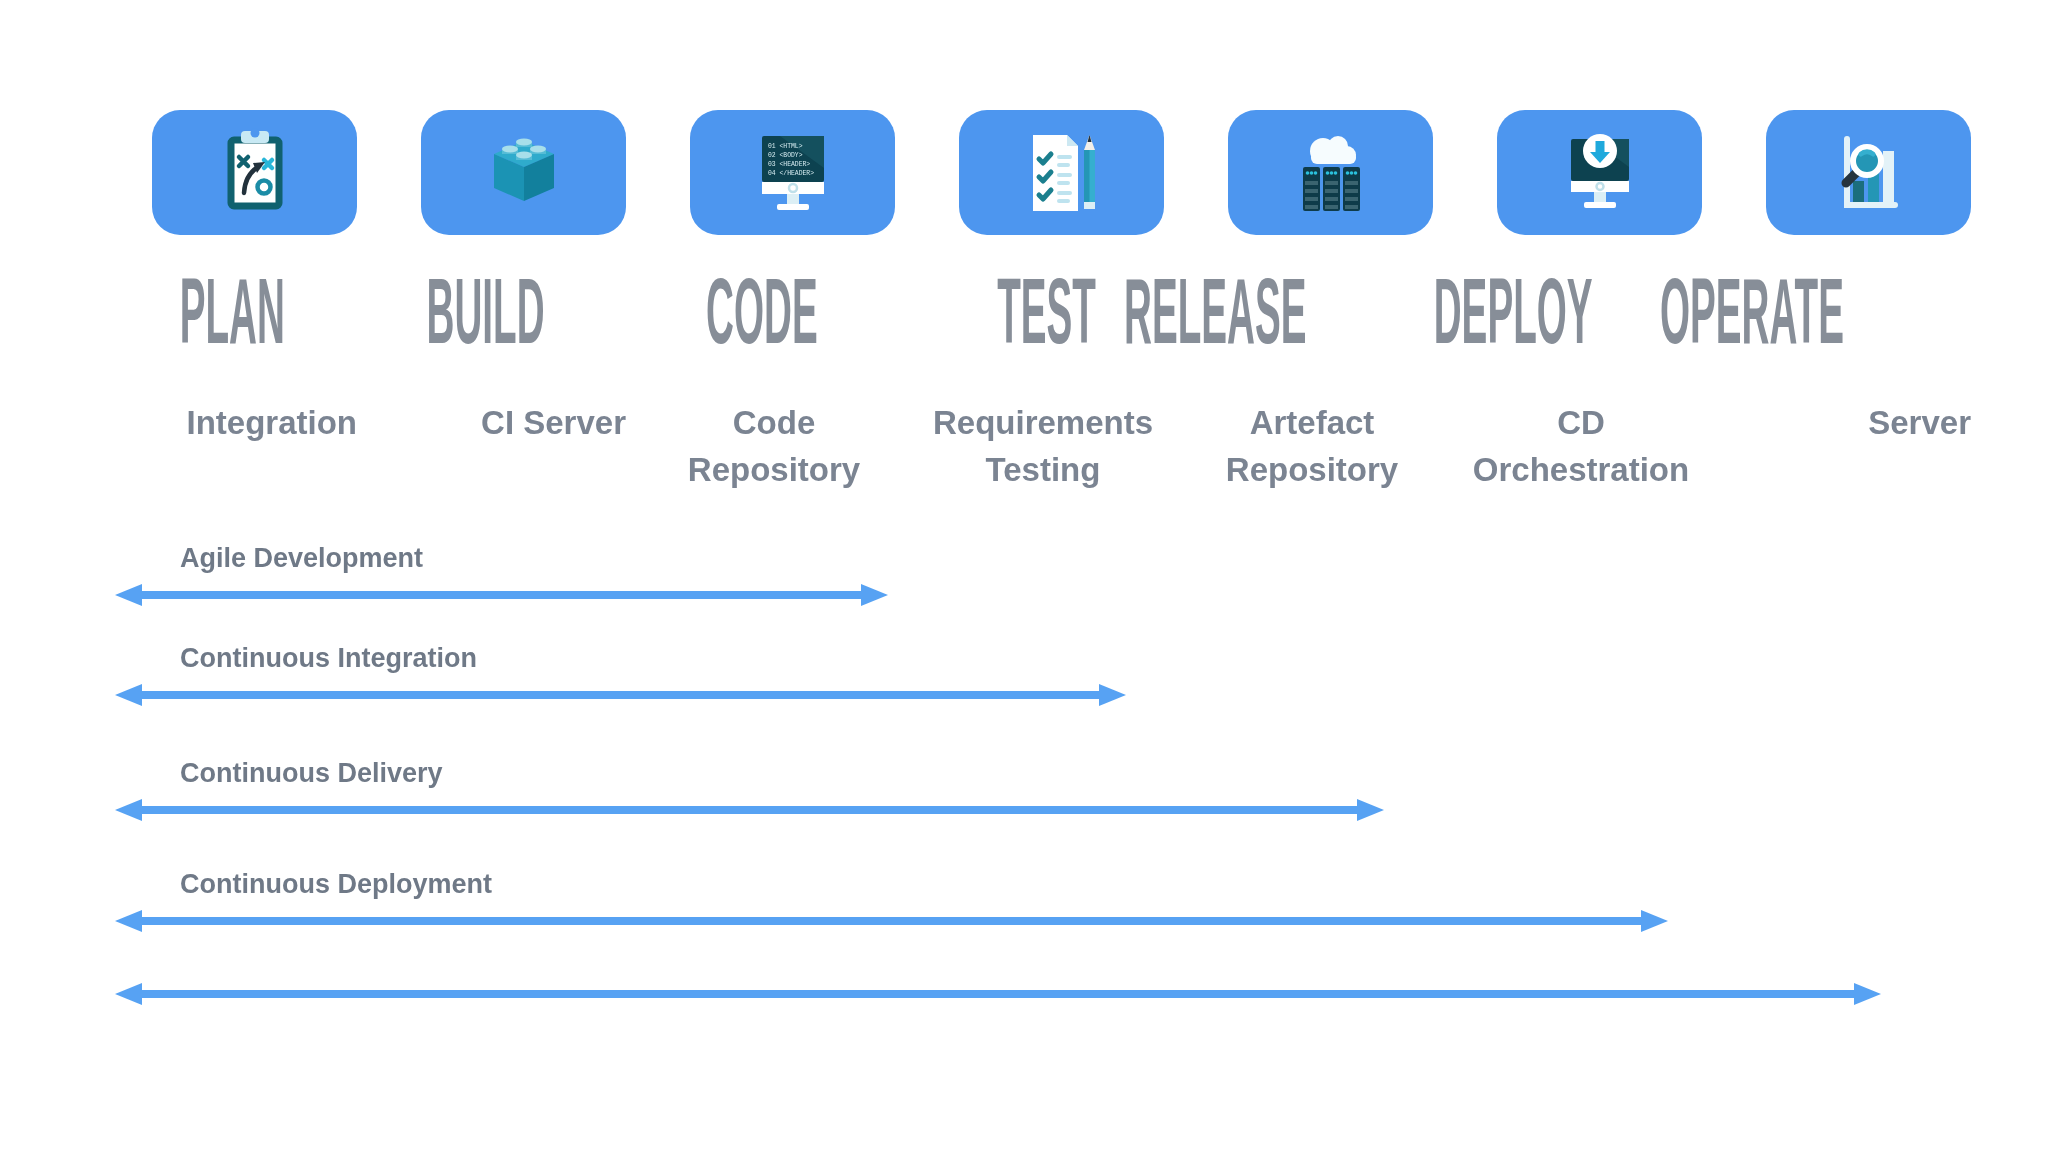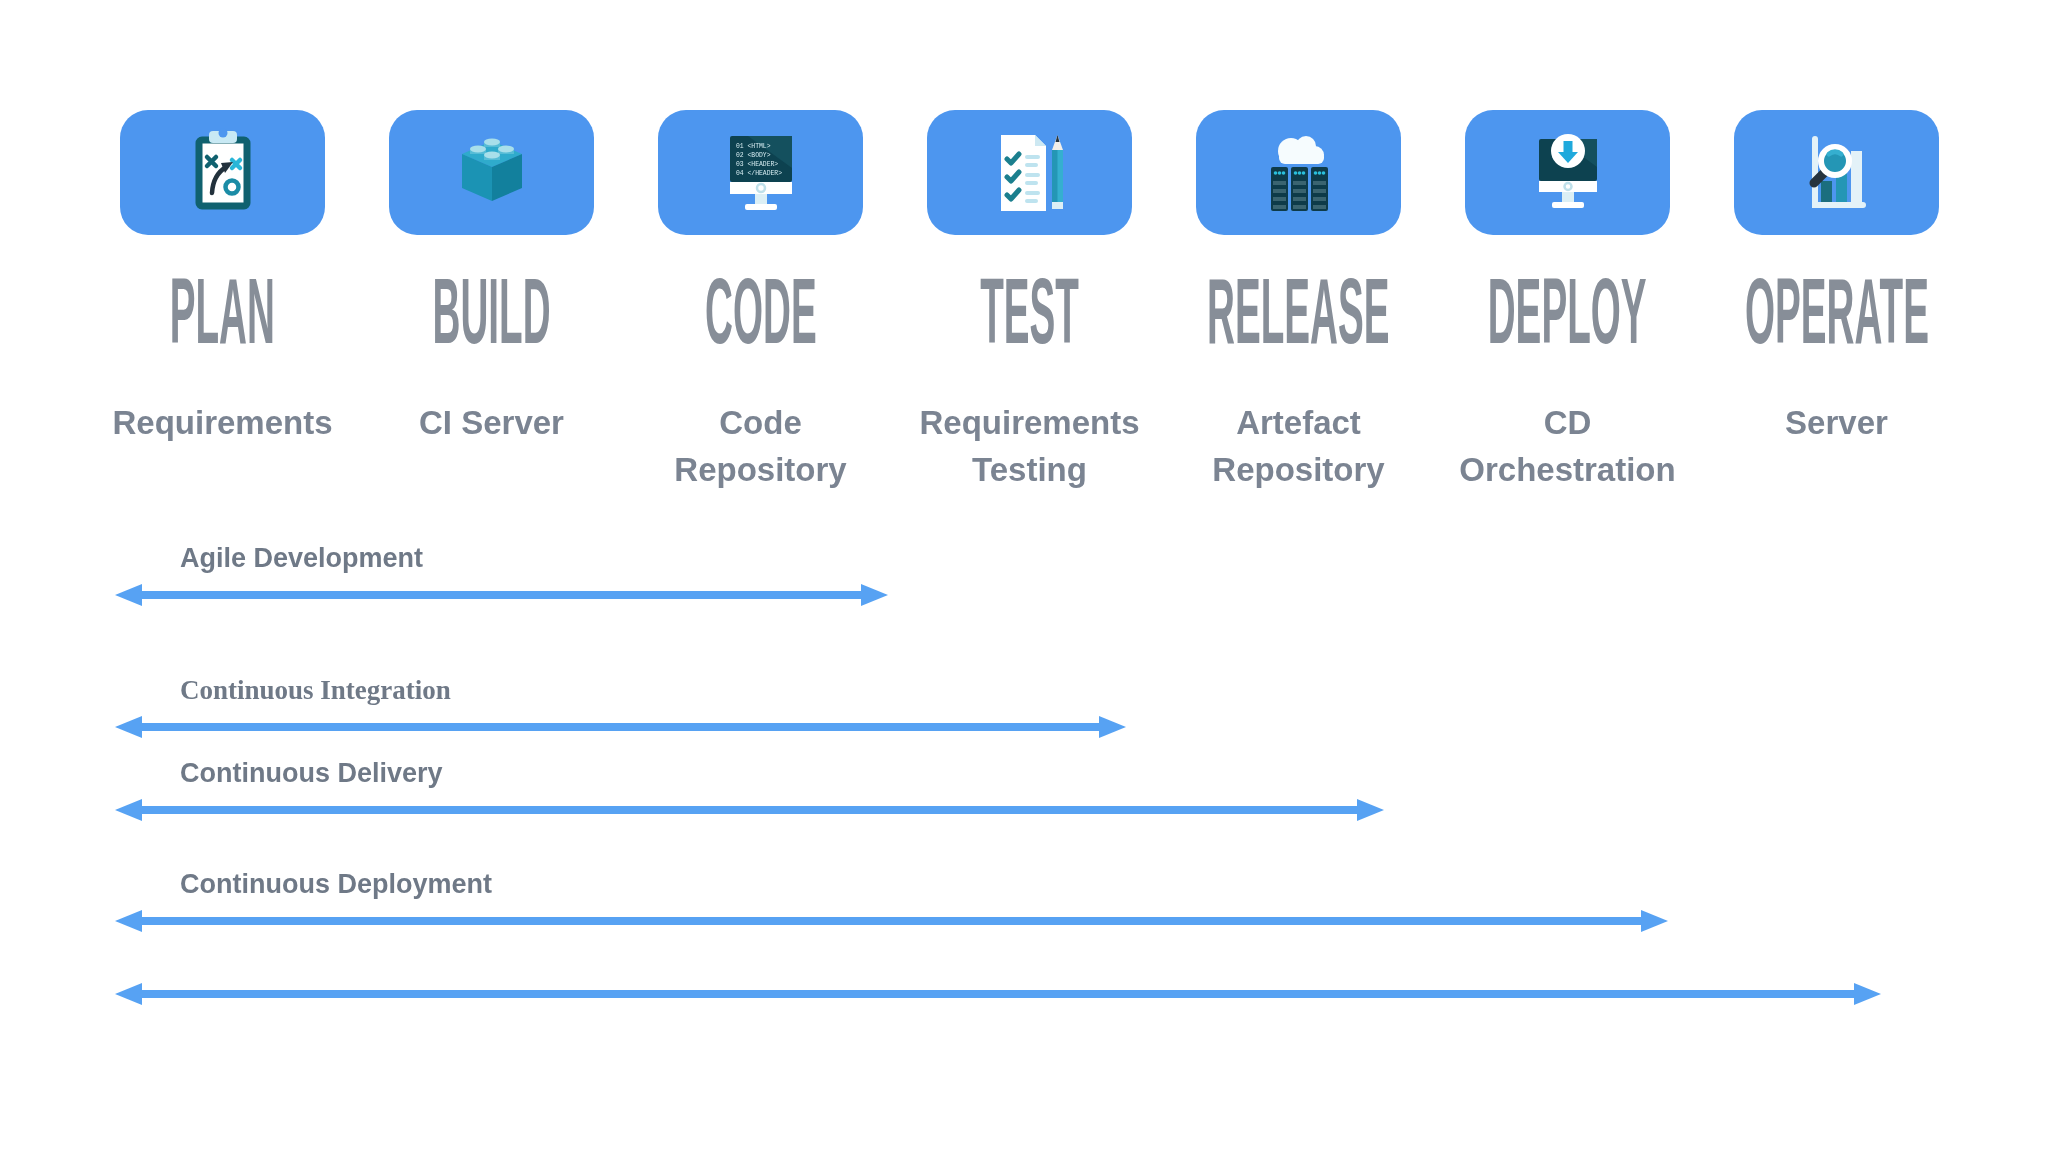--- a/index.html
+++ b/index.html
@@ -1,21 +1,21 @@
 <!DOCTYPE html>
 <html style="--card-blue: #4D96EF; --arrow-blue: #57A2F3; --title-gray: #878E98; --sub-gray: #7B8492; --label-gray: #6F7987; --icon-teal-dark: #10616F; --icon-teal: #2496B5; --icon-cyan: #29B6D8; --icon-navy: #0D4250;"><head>
 <meta charset="utf-8">
 <style>
   html,body{margin:0;padding:0;background:#fff;}
   .canvas{position:relative;width:2048px;height:1152px;background:#ffffff;overflow:hidden;
           font-family:"Liberation Sans",sans-serif;}
 
   
   .stages{position:absolute;left:88px;top:110px;display:flex;}
-  .stage{width:269px;display:flex;flex-direction:column;align-items:center;}
+  .stage{width:269px;display:flex;flex-direction:column;align-items:flex-end;}
   .stage-card{width:205px;height:125px;border-radius:28px;background:var(--card-blue);
               display:flex;align-items:center;justify-content:center;}
   .stage-card svg{display:block;}
   .stage-title{margin-top:30px;height:92px;line-height:92px;font-size:92px;font-weight:700;
                color:var(--title-gray);white-space:nowrap;}
   .stage-title .squeeze{display:inline-block;transform:scaleX(0.42);transform-origin:center;}
   .stage-sub{margin-top:42px;max-width:242px;text-align:center;font-size:33px;line-height:47px;
              font-weight:700;color:var(--sub-gray);}
 
   
@@ -46,21 +46,21 @@
           <rect x="36" y="8" width="28" height="12" rx="4" fill="#C8E9F4"></rect>
           <circle cx="50" cy="10" r="4.5" fill="#4D96EF"></circle>
           <path d="M34 34 l9 9 M43 34 l-9 9" stroke="#10616F" stroke-width="4.5" stroke-linecap="round"></path>
           <path d="M59 37 l8 8 M67 37 l-8 8" stroke="#29B6D8" stroke-width="4.5" stroke-linecap="round"></path>
           <path d="M39 70 Q40 52 53 44" fill="none" stroke="#22313C" stroke-width="4.5" stroke-linecap="round"></path>
           <path d="M48 40 L60 39 L52 50 Z" fill="#22313C"></path>
           <circle cx="59" cy="64" r="6.5" fill="none" stroke="#1B8CA6" stroke-width="4.5"></circle>
         </svg>
       </div>
       <div class="stage-title"><span class="squeeze">PLAN</span></div>
-      <div class="stage-sub">Requirements</div>
+      <div class="stage-sub">Integration</div>
     </div>
 
     <div class="stage">
       <div class="stage-card">
         <svg width="100" height="100" viewBox="0 0 100 100">
           <polygon points="50,18 80,31 50,44 20,31" fill="#2FABCC"></polygon>
           <polygon points="20,31 50,44 50,78 20,65" fill="#1B93B4"></polygon>
           <polygon points="80,31 50,44 50,78 80,65" fill="#12809D"></polygon>
           <g fill="#56BCD6">
             <rect x="42" y="19" width="16" height="5"></rect>
@@ -213,21 +213,21 @@
 
   <div class="span-row" style="top: 540px;">
     <div class="span-label">Agile Development</div>
     <div class="span-arrow" style="width: 773px;">
       <span class="head-left"></span>
       <span class="line"></span>
       <span class="head-right"></span>
     </div>
   </div>
 
-  <div class="span-row" style="top: 672px; font-family: Liberation Serif, serif;">
+  <div class="span-row" style="top: 640px;">
     <div class="span-label">Continuous Integration</div>
     <div class="span-arrow" style="width: 1011px;">
       <span class="head-left"></span>
       <span class="line"></span>
       <span class="head-right"></span>
     </div>
   </div>
 
   <div class="span-row" style="top: 755px;">
     <div class="span-label">Continuous Delivery</div>

